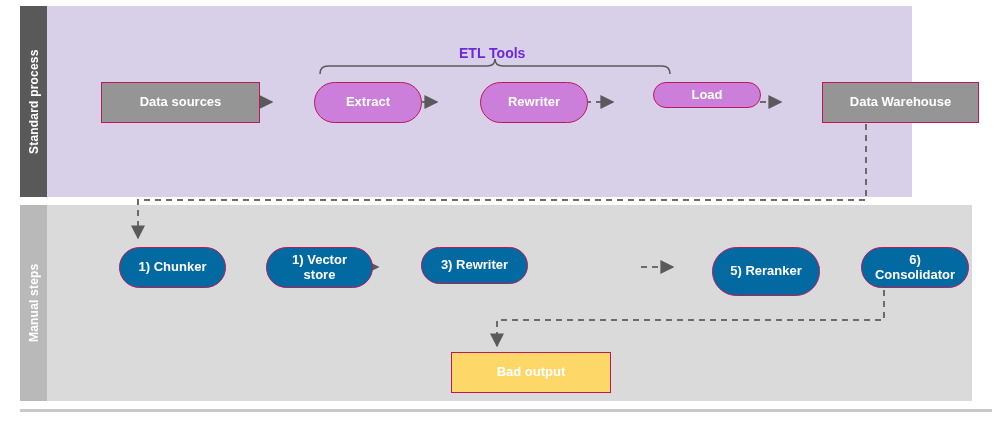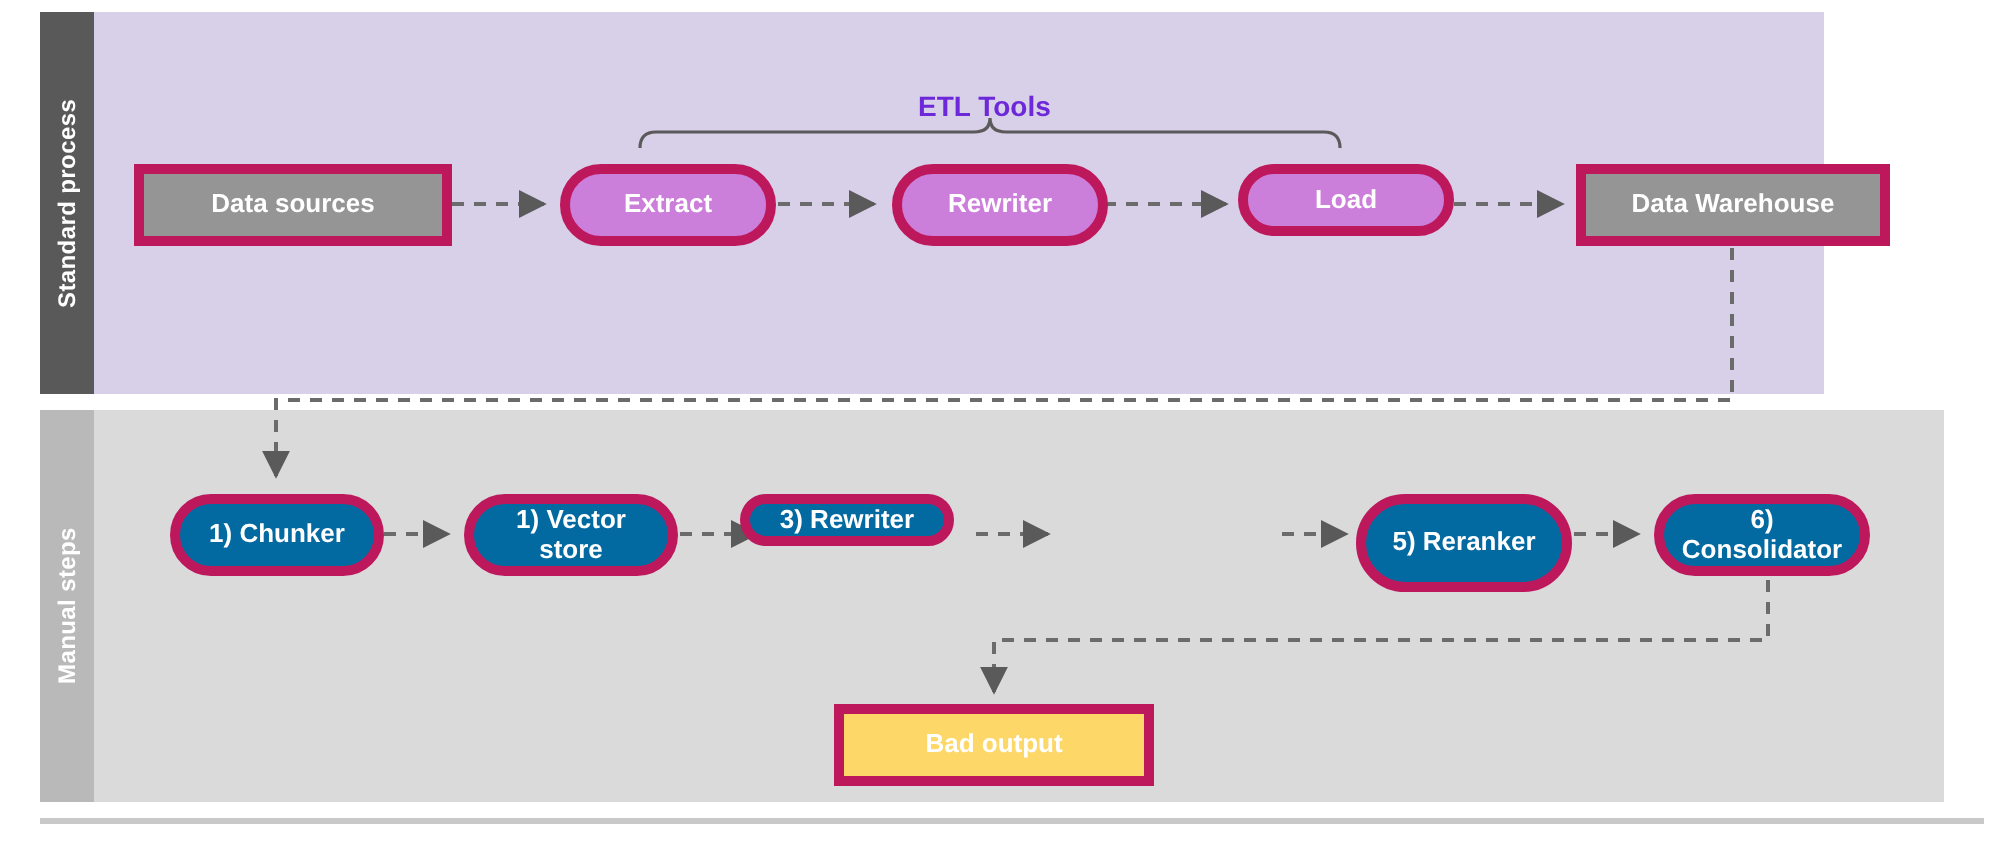--- a/index.html
+++ b/index.html
@@ -79,21 +79,22 @@
     position: absolute;
     box-sizing: border-box;
     display: flex;
     align-items: center;
     justify-content: center;
     text-align: center;
     color: #ffffff;
     font-weight: bold;
     line-height: 1.15;
     font-size: 13px;
-    border: 5px solid #be185d;
+    border: 1px solid #be185d;
+    margin-left: 34px;
   }
   .node.rect {
     background: #959595;
     border-radius: 0;
   }
   .node.pill-magenta {
     background: #CC7EDB;
     border-radius: 100px;
   }
   .node.pill-gray {
@@ -172,37 +173,37 @@
   </div>
 
   <div class="node pill-magenta" style="left:280px; top:82px; width:108px; height:41px;">
     <span>Extract</span>
   </div>
 
   <div class="node pill-magenta" style="left:446px; top:82px; width:108px; height:41px;">
     <span>Rewriter</span>
   </div>
 
-  <div class="node pill-magenta" style="left:619px; top:82px; width:108px; height:36px;">
+  <div class="node pill-magenta" style="left:619px; top:82px; width:108px; height:26px;">
     <span>Load</span>
   </div>
 
   <div class="node rect" style="left:788px; top:82px; width:157px; height:41px;">
     <span>Data Warehouse</span>
   </div>
 
   <div class="node pill-gray" style="left:85px; top:247px; width:107px; height:41px;">
     <span>1) Chunker</span>
   </div>
 
   <div class="node pill-gray" style="left:232px; top:247px; width:107px; height:41px; padding:0 16px;">
     <span>1) Vector store</span>
   </div>
 
-  <div class="node pill-gray" style="left:370px; top:247px; width:107px; height:26px;">
+  <div class="node pill-gray" style="left:387px; top:247px; width:107px; height:37px;">
     <span>3) Rewriter</span>
   </div>
 
 
   <div class="node pill-gray" style="left:678px; top:247px; width:108px; height:49px;">
     <span>5) Reranker</span>
   </div>
 
   <div class="node pill-gray" style="left:827px; top:247px; width:108px; height:41px; padding:0 12px;">
     <span>6) Consolidator</span>

